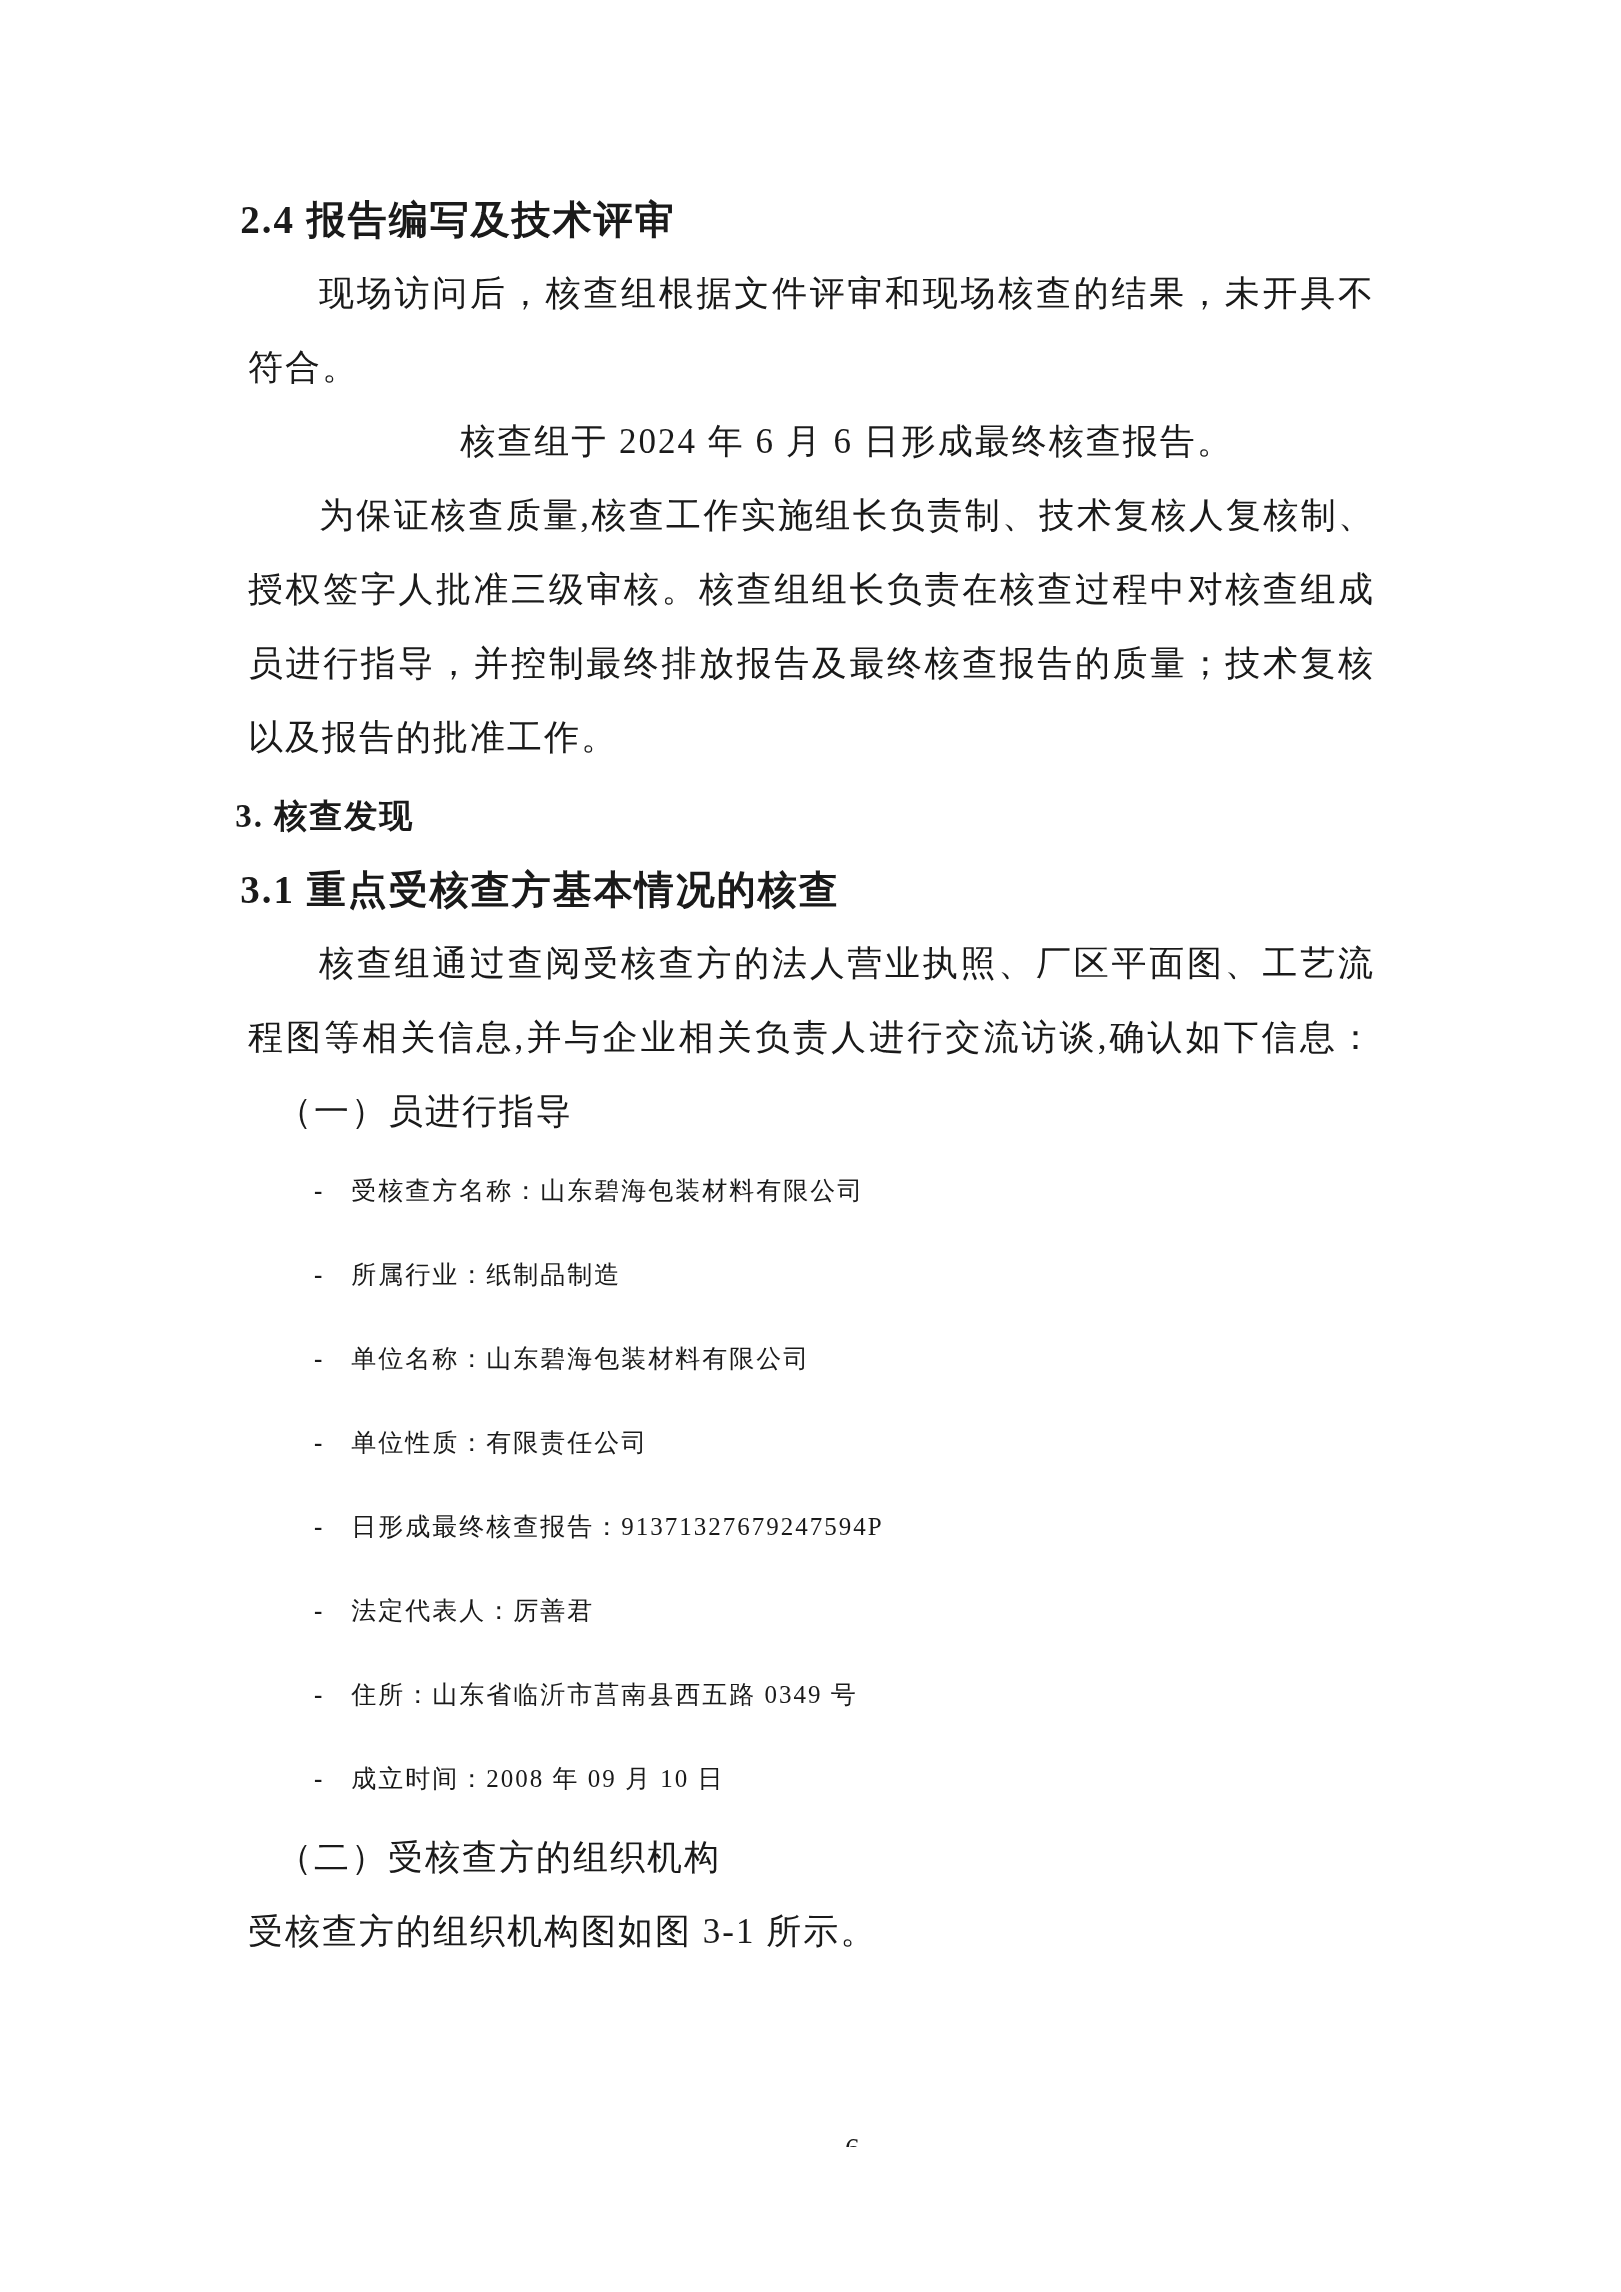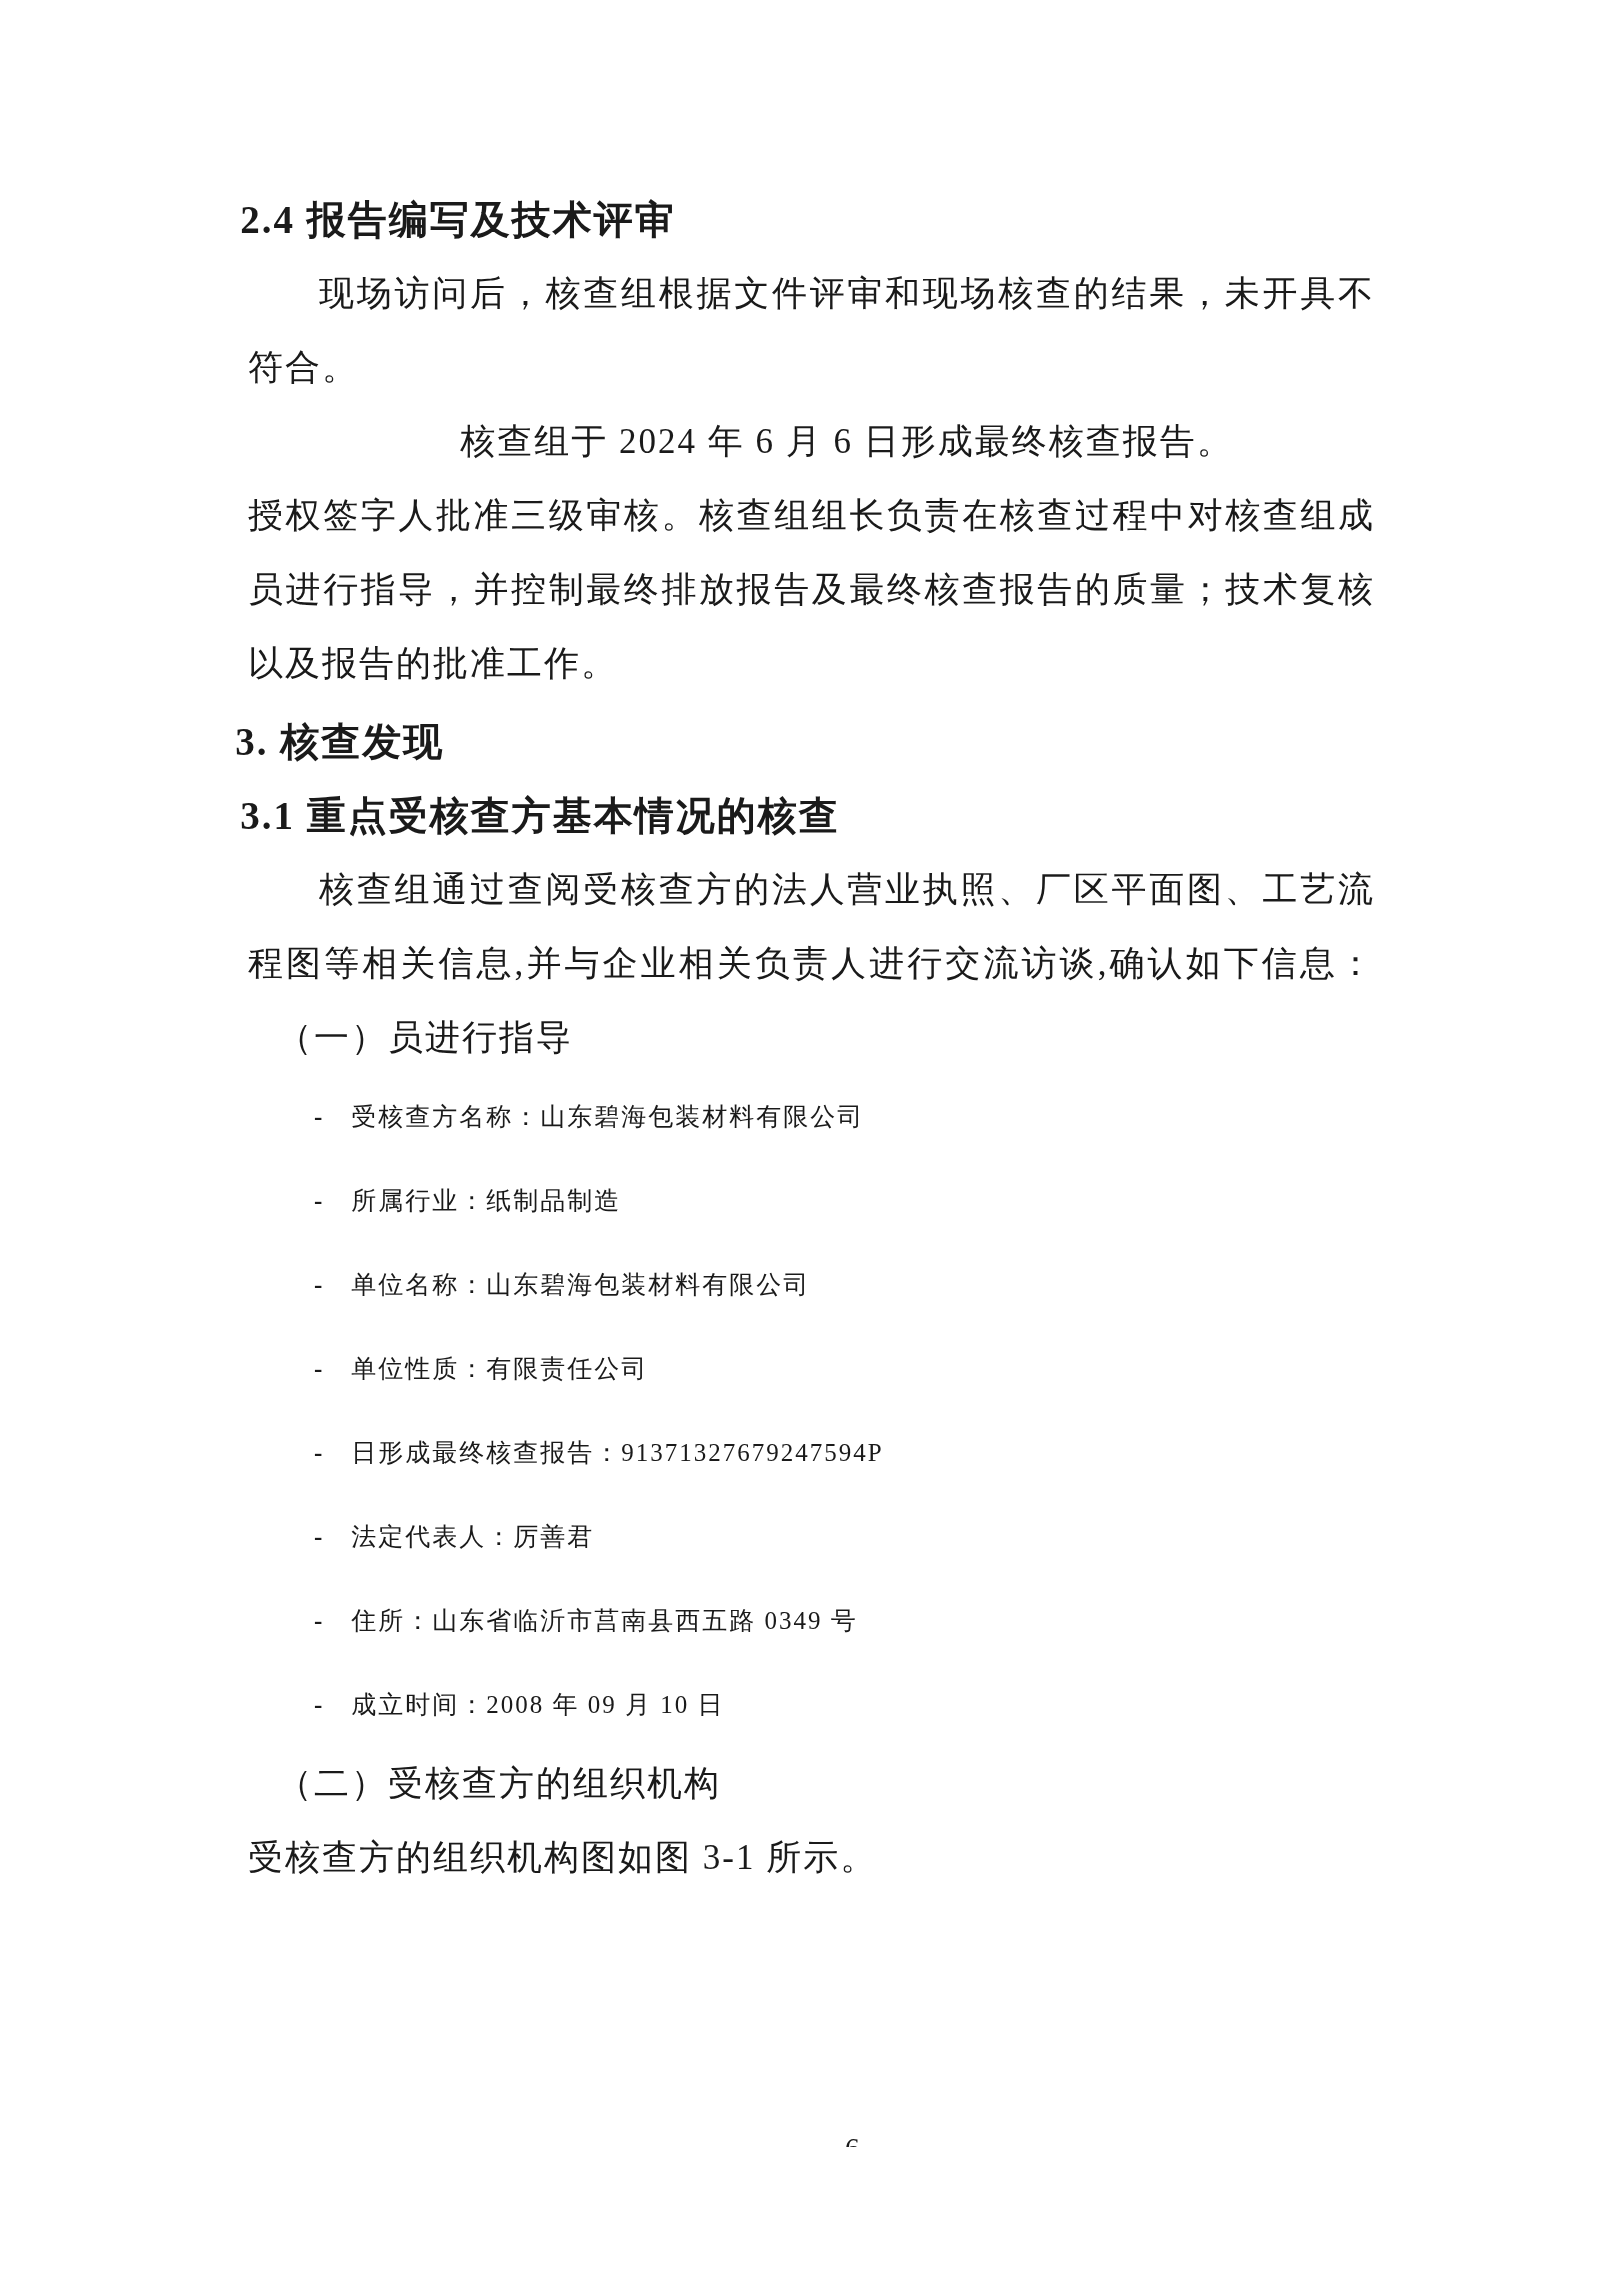--- a/index.html
+++ b/index.html
@@ -35,21 +35,21 @@
   .ind { text-indent: 71px; text-align: center; }
   .h-24, .h-31 {
     font-weight: bold;
     font-size: 39px;
     line-height: 74px;
     letter-spacing: 2px;
     margin-left: -7.8px;
   }
   .h-3 {
     font-weight: bold;
-    font-size: 39px;
+    font-size: 33px;
     line-height: 74px;
     letter-spacing: 2px;
     margin-left: -12.7px;
     margin-top: 3.9px;
   }
   .sub-item {
     font-size: 35px;
     line-height: 74px;
     letter-spacing: 2px;
     padding-left: 29px;
@@ -80,20 +80,21 @@
 <div class="page">
   <div class="content">
 
     <div class="h-24">2.4 报告编写及技术评审</div>
 
     <div class="line full ind">现场访问后，核查组根据文件评审和现场核查的结果，未开具不</div>
     <div class="line">符合。</div>
 
     <div class="line ind">核查组于 2024 年 6 月 6 日形成最终核查报告。</div>
 
+    <div class="line full ind">为保证核查质量,核查工作实施组长负责制、技术复核人复核制、</div>
     <div class="line full">授权签字人批准三级审核。核查组组长负责在核查过程中对核查组成</div>
     <div class="line full">员进行指导，并控制最终排放报告及最终核查报告的质量；技术复核</div>
     <div class="line">以及报告的批准工作。</div>
 
     <div class="h-3">3. 核查发现</div>
     <div class="h-31">3.1 重点受核查方基本情况的核查</div>
 
     <div class="line full ind">核查组通过查阅受核查方的法人营业执照、厂区平面图、工艺流</div>
     <div class="line full">程图等相关信息,并与企业相关负责人进行交流访谈,确认如下信息：</div>
 

